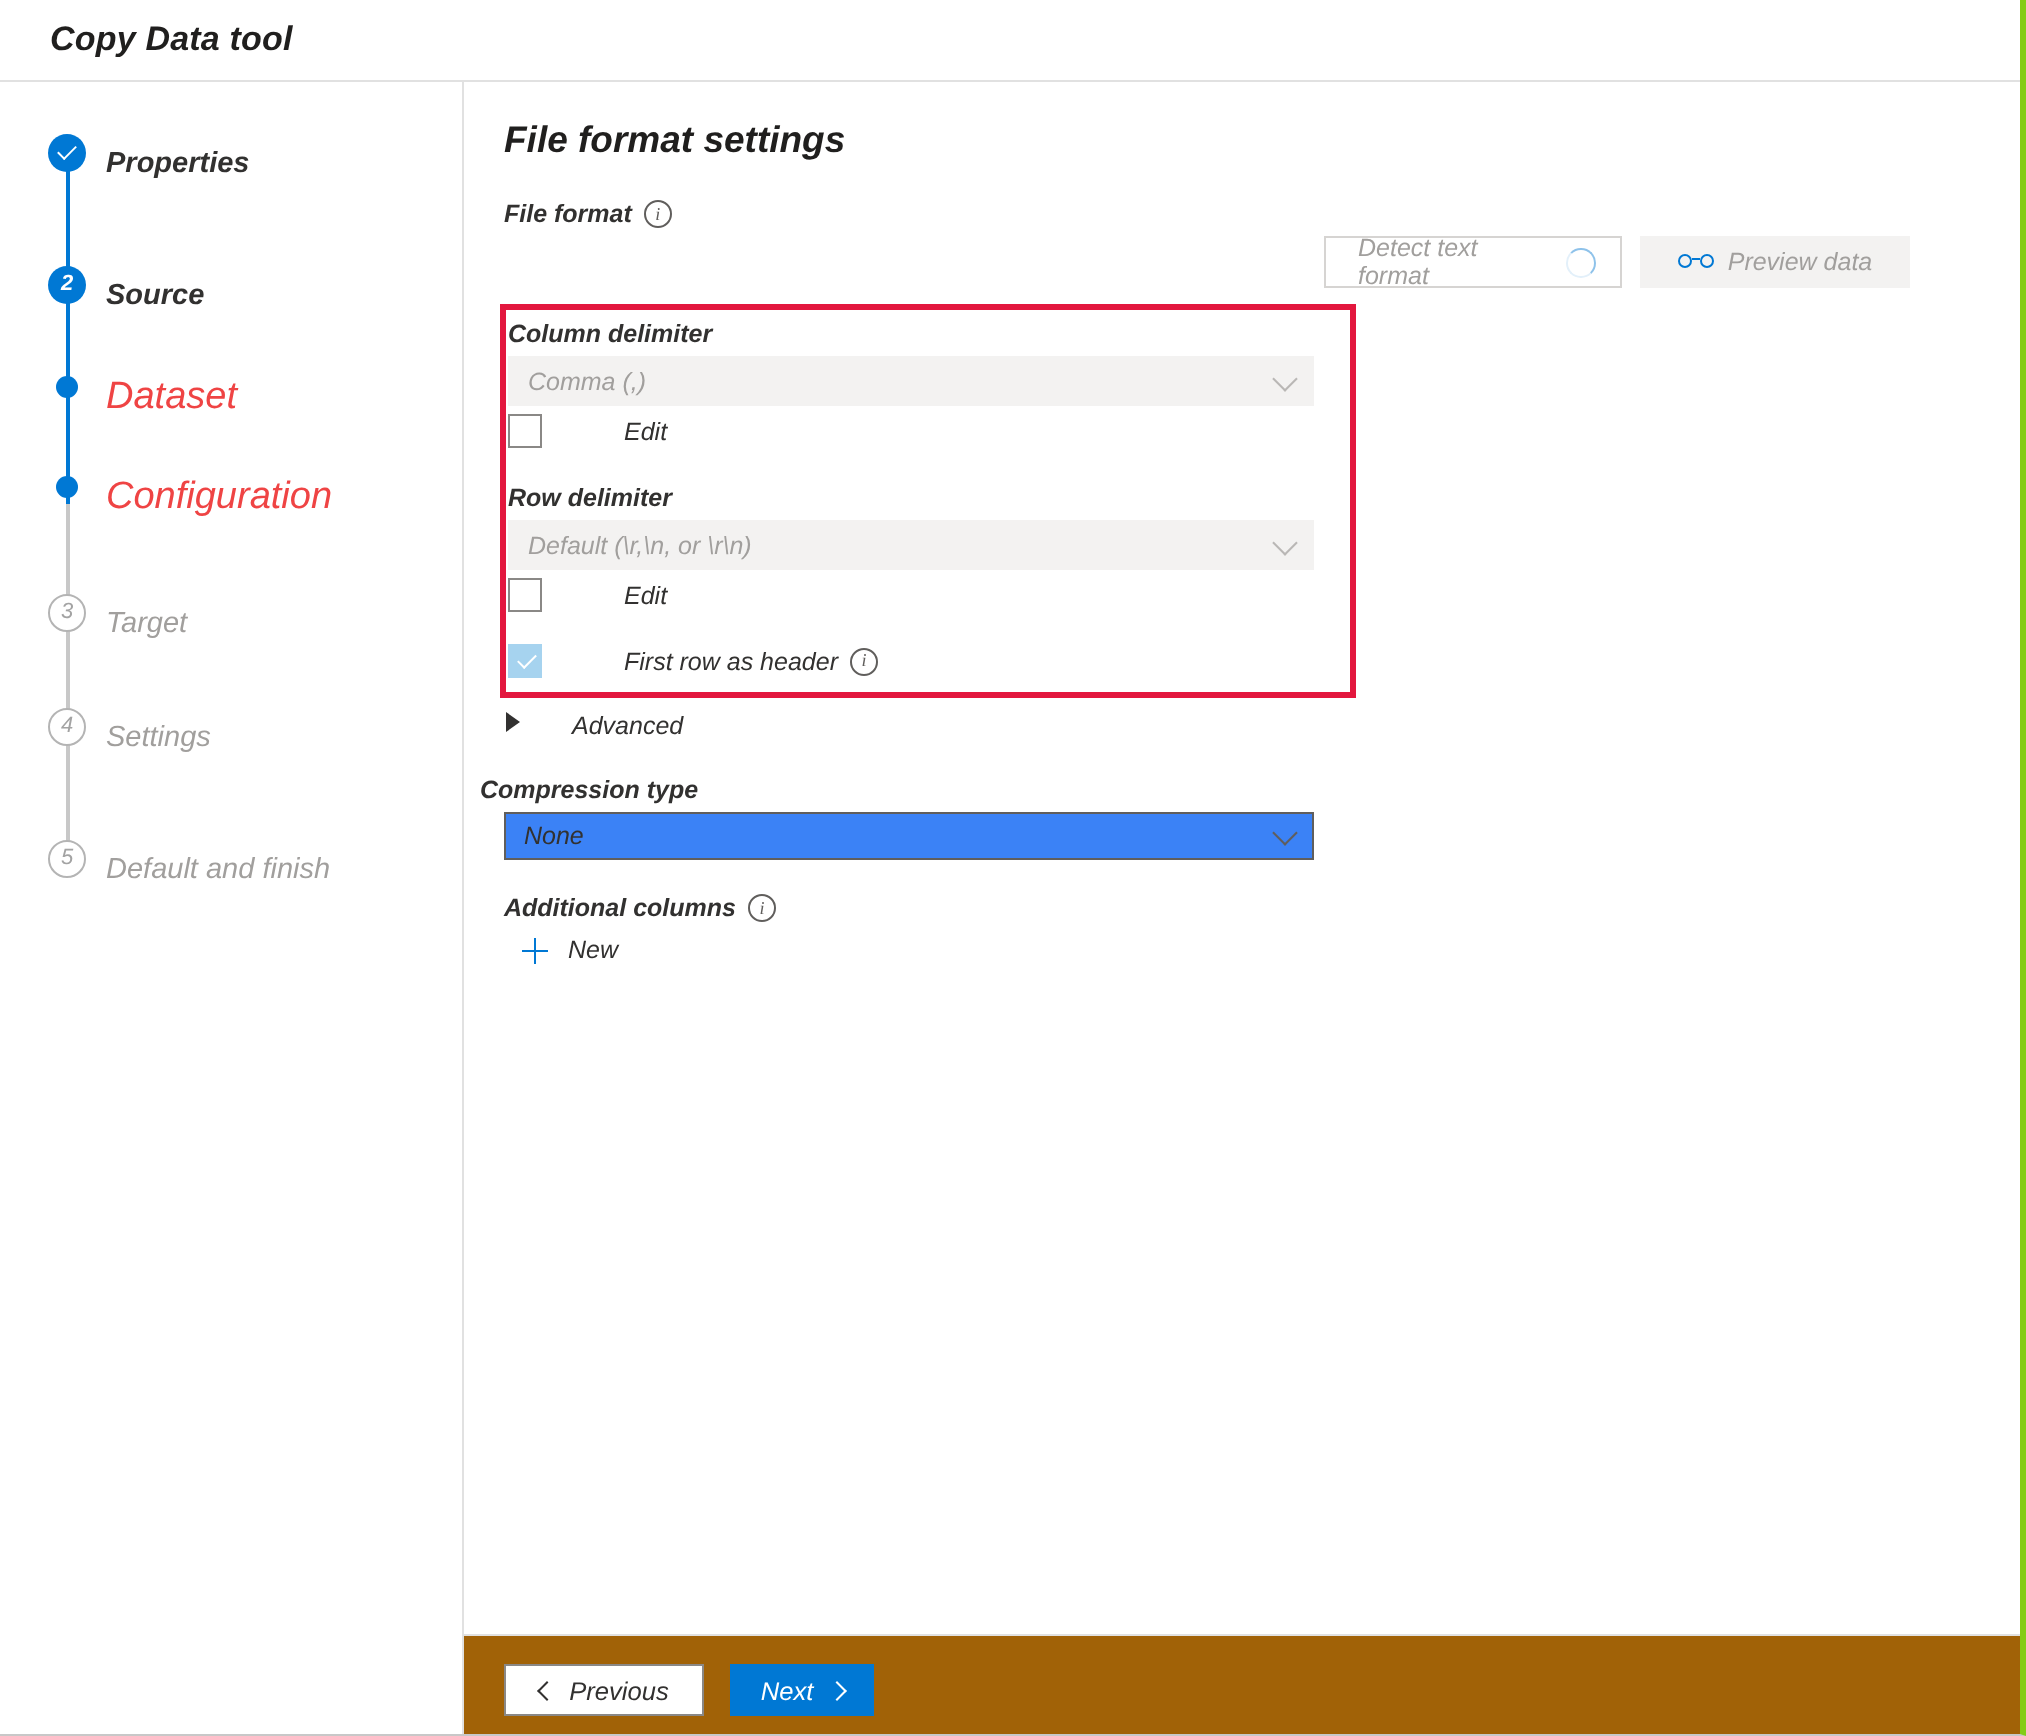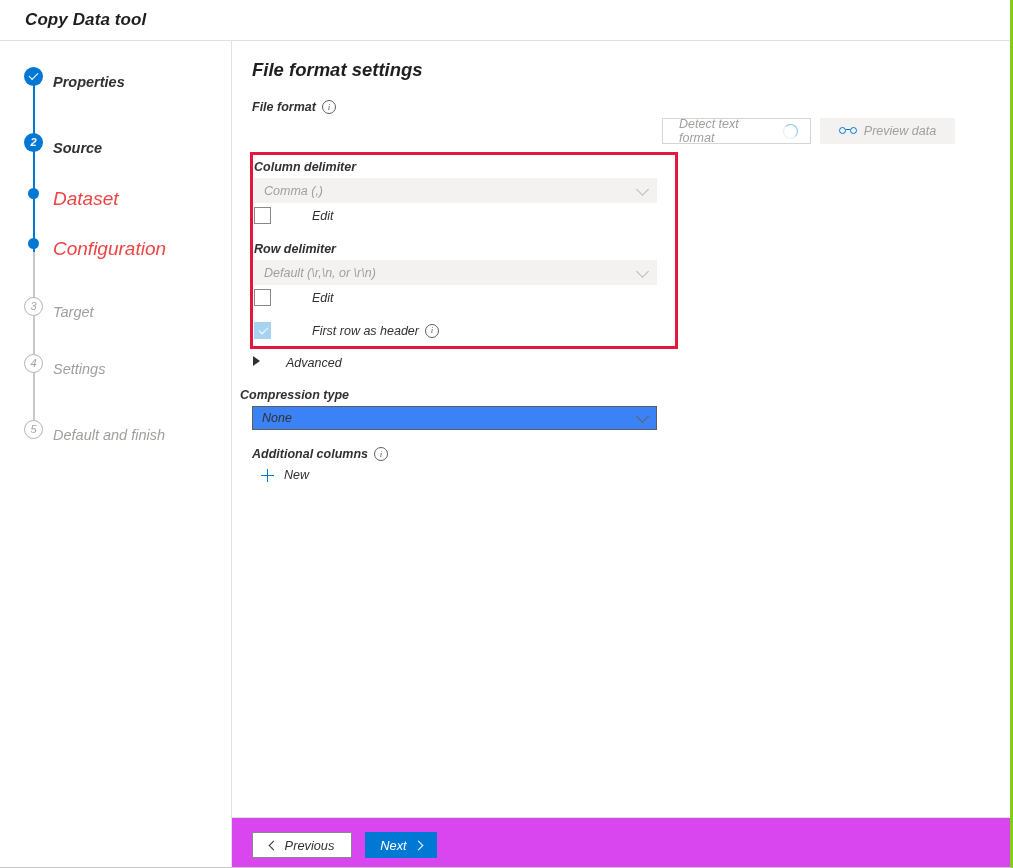--- a/index.html
+++ b/index.html
@@ -344,21 +344,21 @@
   .plus::before { left: 0; top: 6px; width: 13px; height: 1.4px; }
   .plus::after  { top: 0; left: 6px; height: 13px; width: 1.4px; }
 
   
   .footer {
     position: absolute;
     left: 232px;
     top: 818px;
     width: 781px;
     height: 50px;
-    background: #d946ef;
+    background: #a16207;
   }
   .btn-prev {
     position: absolute;
     left: 20px;
     top: 14px;
     box-sizing: border-box;
     height: 26px;
     min-width: 100px;
     padding: 0 14px;
     display: inline-flex;

